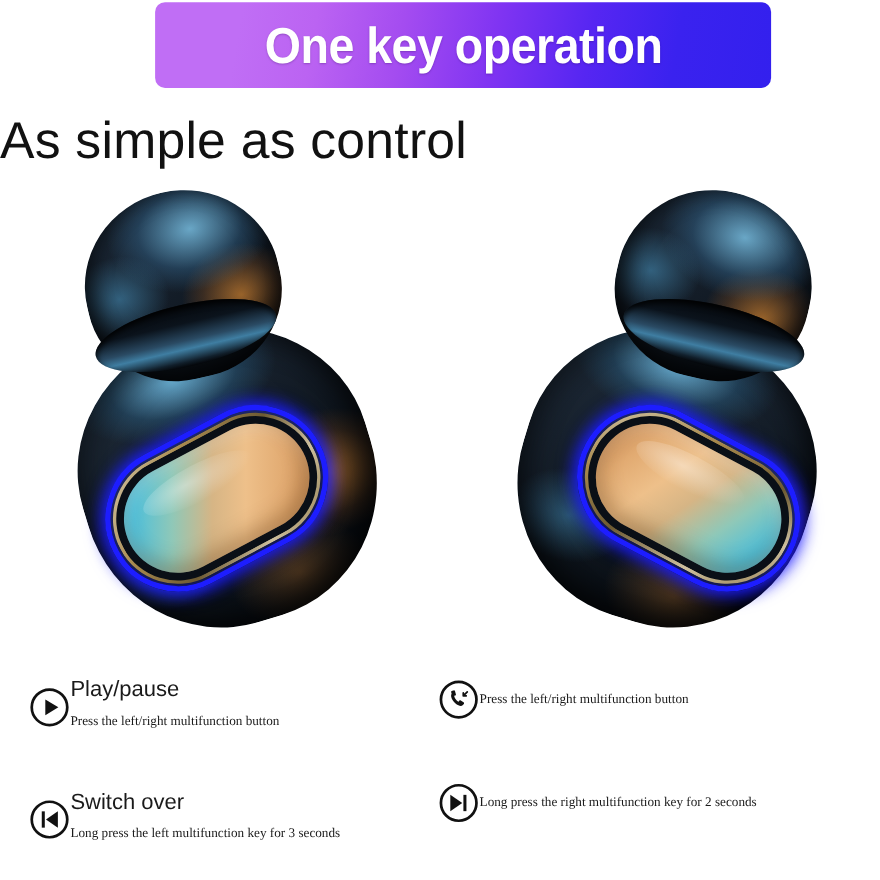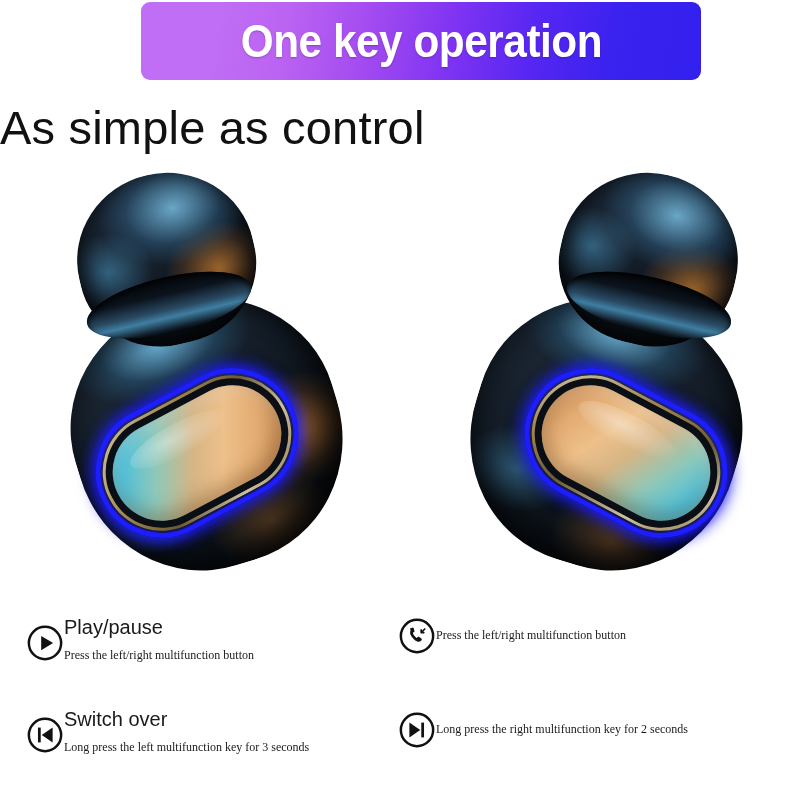--- a/index.html
+++ b/index.html
@@ -202,21 +202,21 @@
     width: 800px;
     height: 200px;
   }
   .feature {
     position: absolute;
     display: flex;
     align-items: center;
   }
   .feature.f0 { left: 26px;  top: 14px;  width: 360px; }
   .feature.f1 { left: 398px; top: 14px;  width: 395px; }
-  .feature.f2 { left: 26px;  top: 106px; width: 360px; }
+  .feature.f2 { left: 26px;  top: 116px; width: 360px; }
   .feature.f3 { left: 398px; top: 108px; width: 395px; }
 
   .f-icon {
     flex: 0 0 auto;
     width: 38px;
     height: 38px;
     margin-top: 3px;
   }
   .f-icon svg { display: block; width: 38px; height: 38px; }
 

